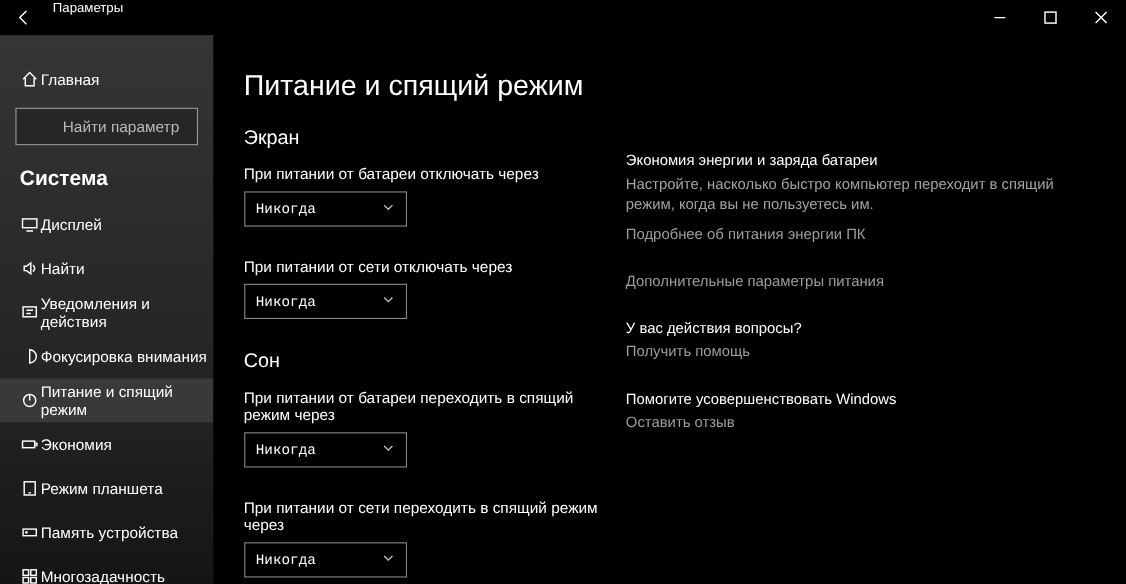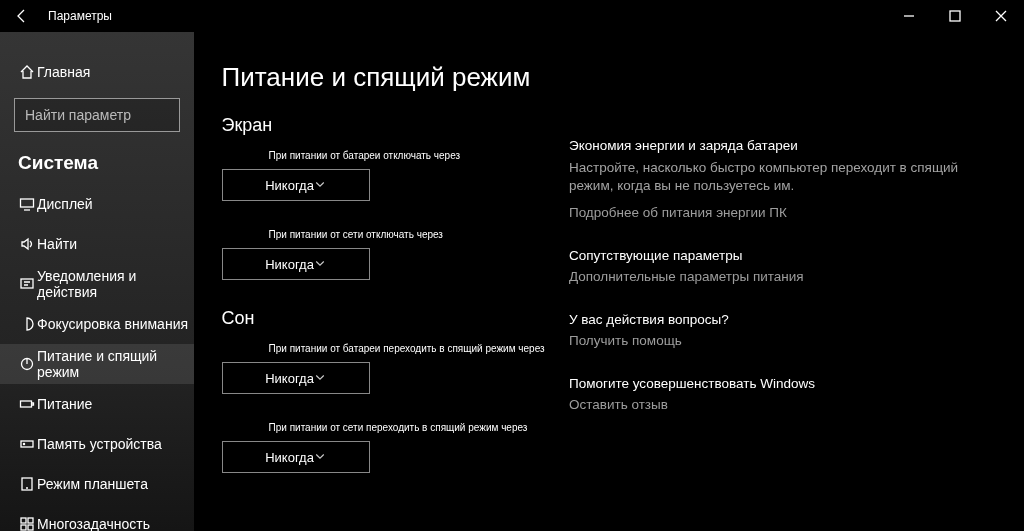--- a/index.html
+++ b/index.html
@@ -9,21 +9,21 @@
     background: #1a1a1a;
     color: #fff;
     display: flex;
     flex-direction: column;
   }
   
   .titlebar {
     height: 32px;
     background: #000;
     display: flex;
-    align-items: center;
+    align-items: flex-start;
     -webkit-user-select: none;
   }
   .titlebar .back {
     width: 44px; height: 32px;
     display: flex; align-items: center; justify-content: center;
     color: #fff;
   }
   .titlebar .title {
     font-size: 12px; color: #fff; padding-left: 4px;
   }
@@ -72,20 +72,21 @@
     padding: 0 10px;
     background: rgba(0,0,0,0.2);
   }
   .search-wrap input {
     flex: 1 1 auto;
     background: transparent;
     border: none;
     outline: none;
     color: #fff;
     font-size: 14px;
+    margin-left: 32px;
   }
   .search-wrap input::placeholder { color:#bbb; }
   .group-title {
     font-size: 19px; font-weight: 700;
     padding: 6px 18px 10px 18px;
   }
   
   .main {
     flex: 1 1 auto;
     background: #000;
@@ -97,31 +98,32 @@
   .settings-col {
     width: 474px;
   }
   .page-title {
     font-size: 26px; font-weight: 400; margin-bottom: 22px;
   }
   .section {
     font-size: 18px; font-weight: 400; margin-bottom: 14px; margin-top: 16px;
   }
   .setting-label {
-    font-size: 10px; margin-bottom: 8px; margin-left: 47px;
+    font-size: 14px; margin-bottom: 8px;
   }
   .dropdown {
     width: 148px; height: 32px;
     border: 1px solid #888;
     display: flex; align-items: center;
     padding: 0 10px;
     font-size: 13px;
-    justify-content: center;
+    justify-content: space-between;
     margin-bottom: 28px;
     background: #000;
+    font-family: Liberation Mono, monospace;
   }
   .dropdown:last-child { margin-bottom: 20px; }
   .chev svg { width: 12px; height: 12px; stroke: #ccc; fill: none; stroke-width: 1.5;}
   
   .info-col {
     flex: 1 1 auto;
     padding-right: 28px;
     padding-left: 20px;
     font-size: 13.5px;
   }
@@ -230,39 +232,39 @@
         </span>
       <span>Питание и спящий режим</span>
     </div>
     <div class="side-item">
       <span class="icon">
           <svg viewBox="0 0 16 16">
             <rect x="1.5" y="5" width="11" height="6"></rect>
             <path d="M13 7 H14.5 V9 H13"></path>
           </svg>
         </span>
-      <span>Питание</span>
+      <span>Экономия</span>
+    </div>
+    <div class="side-item">
+      <span class="icon">
+          <svg viewBox="0 0 16 16">
+            <rect x="3" y="2" width="10" height="12"></rect>
+            <path d="M7 12 H9"></path>
+          </svg>
+        </span>
+      <span>Режим планшета</span>
     </div>
     <div class="side-item">
       <span class="icon">
           <svg viewBox="0 0 16 16">
             <rect x="2" y="5" width="12" height="6"></rect>
             <circle cx="5" cy="8" r="0.6" fill="#fff"></circle>
           </svg>
         </span>
       <span>Память устройства</span>
-    </div>
-    <div class="side-item">
-      <span class="icon">
-          <svg viewBox="0 0 16 16">
-            <rect x="3" y="2" width="10" height="12"></rect>
-            <path d="M7 12 H9"></path>
-          </svg>
-        </span>
-      <span>Режим планшета</span>
     </div>
     <div class="side-item">
       <span class="icon">
           <svg viewBox="0 0 16 16">
             <rect x="2" y="2" width="5" height="5"></rect>
             <rect x="9" y="2" width="5" height="5"></rect>
             <rect x="2" y="9" width="5" height="5"></rect>
             <rect x="9" y="9" width="5" height="5"></rect>
           </svg>
         </span>
@@ -313,21 +315,20 @@
     </div>
 
     <div class="info-col">
       <div style="height:52px"></div>
       <div class="info-block">
         <div class="info-head">Экономия энергии и заряда батареи</div>
         <div class="info-desc">Настройте, насколько быстро компьютер переходит в спящий режим, когда вы не пользуетесь им.</div>
         <div class="info-link">Подробнее об питания энергии ПК</div>
       </div>
       <div class="info-block">
-        <div class="info-head">Сопутствующие параметры</div>
         <div class="info-link">Дополнительные параметры питания</div>
       </div>
       <div class="info-block">
         <div class="info-head">У вас действия вопросы?</div>
         <div class="info-link">Получить помощь</div>
       </div>
       <div class="info-block">
         <div class="info-head">Помогите усовершенствовать Windows</div>
         <div class="info-link">Оставить отзыв</div>
       </div>

